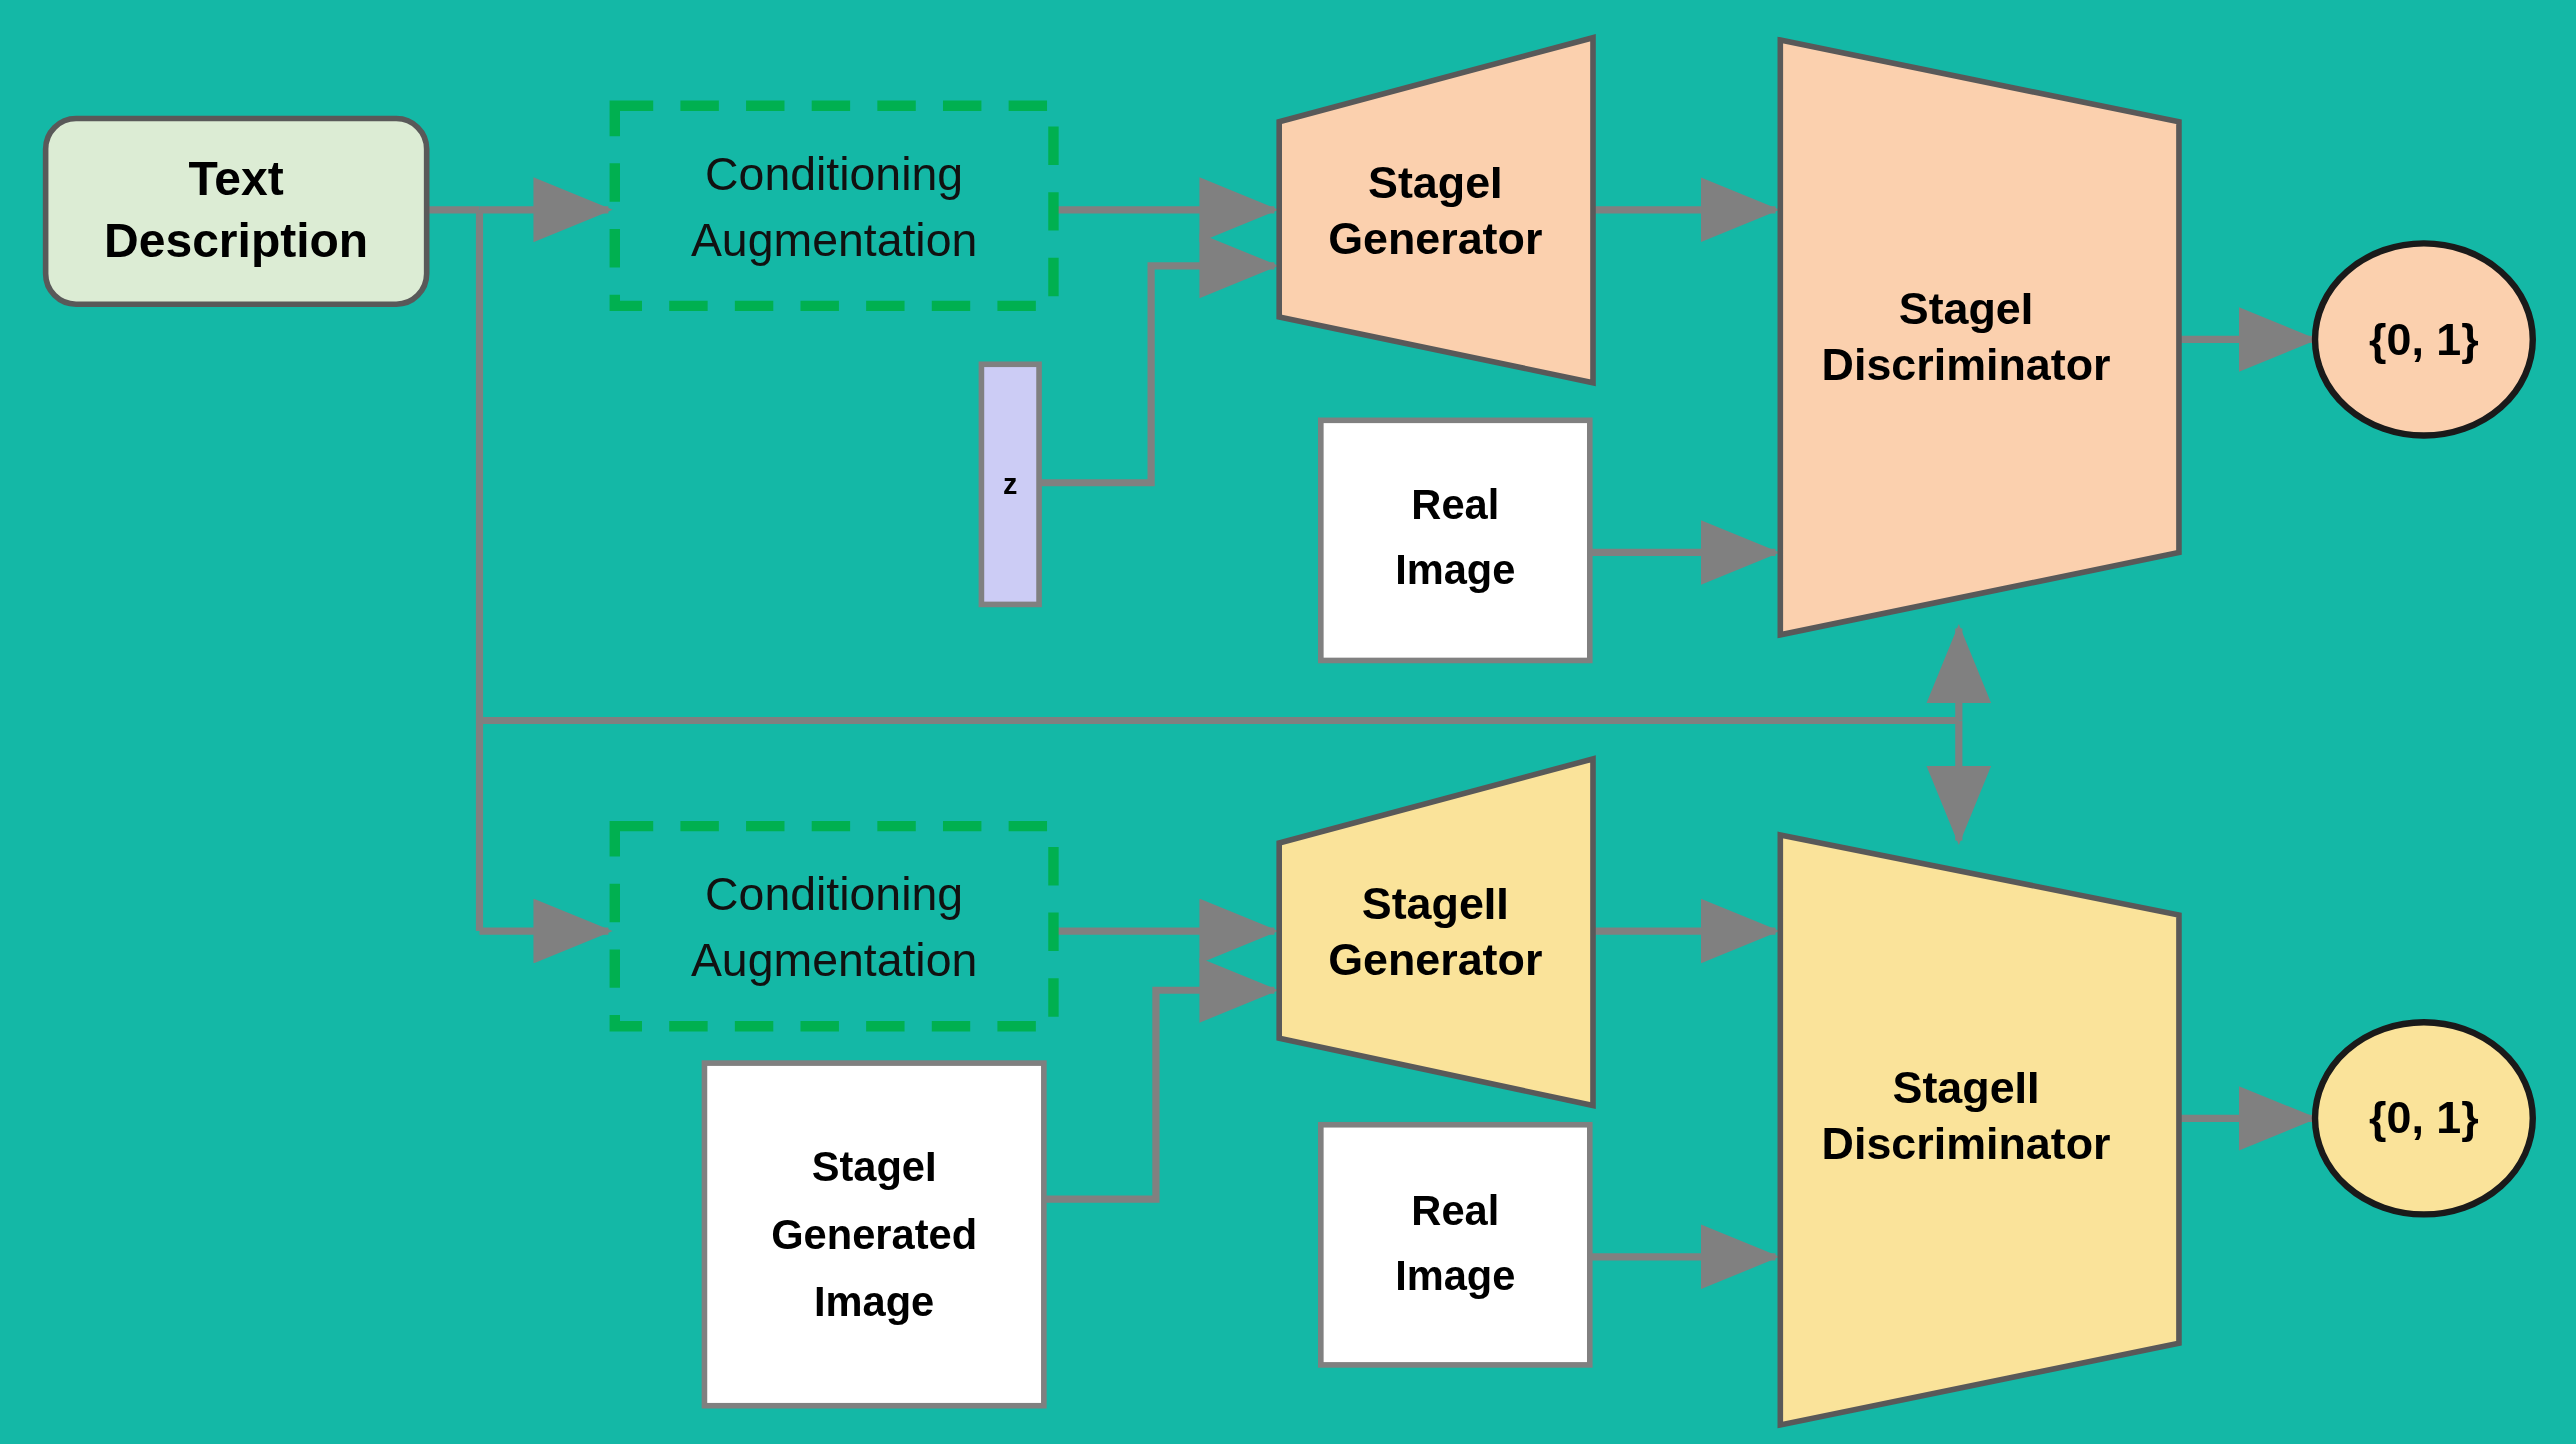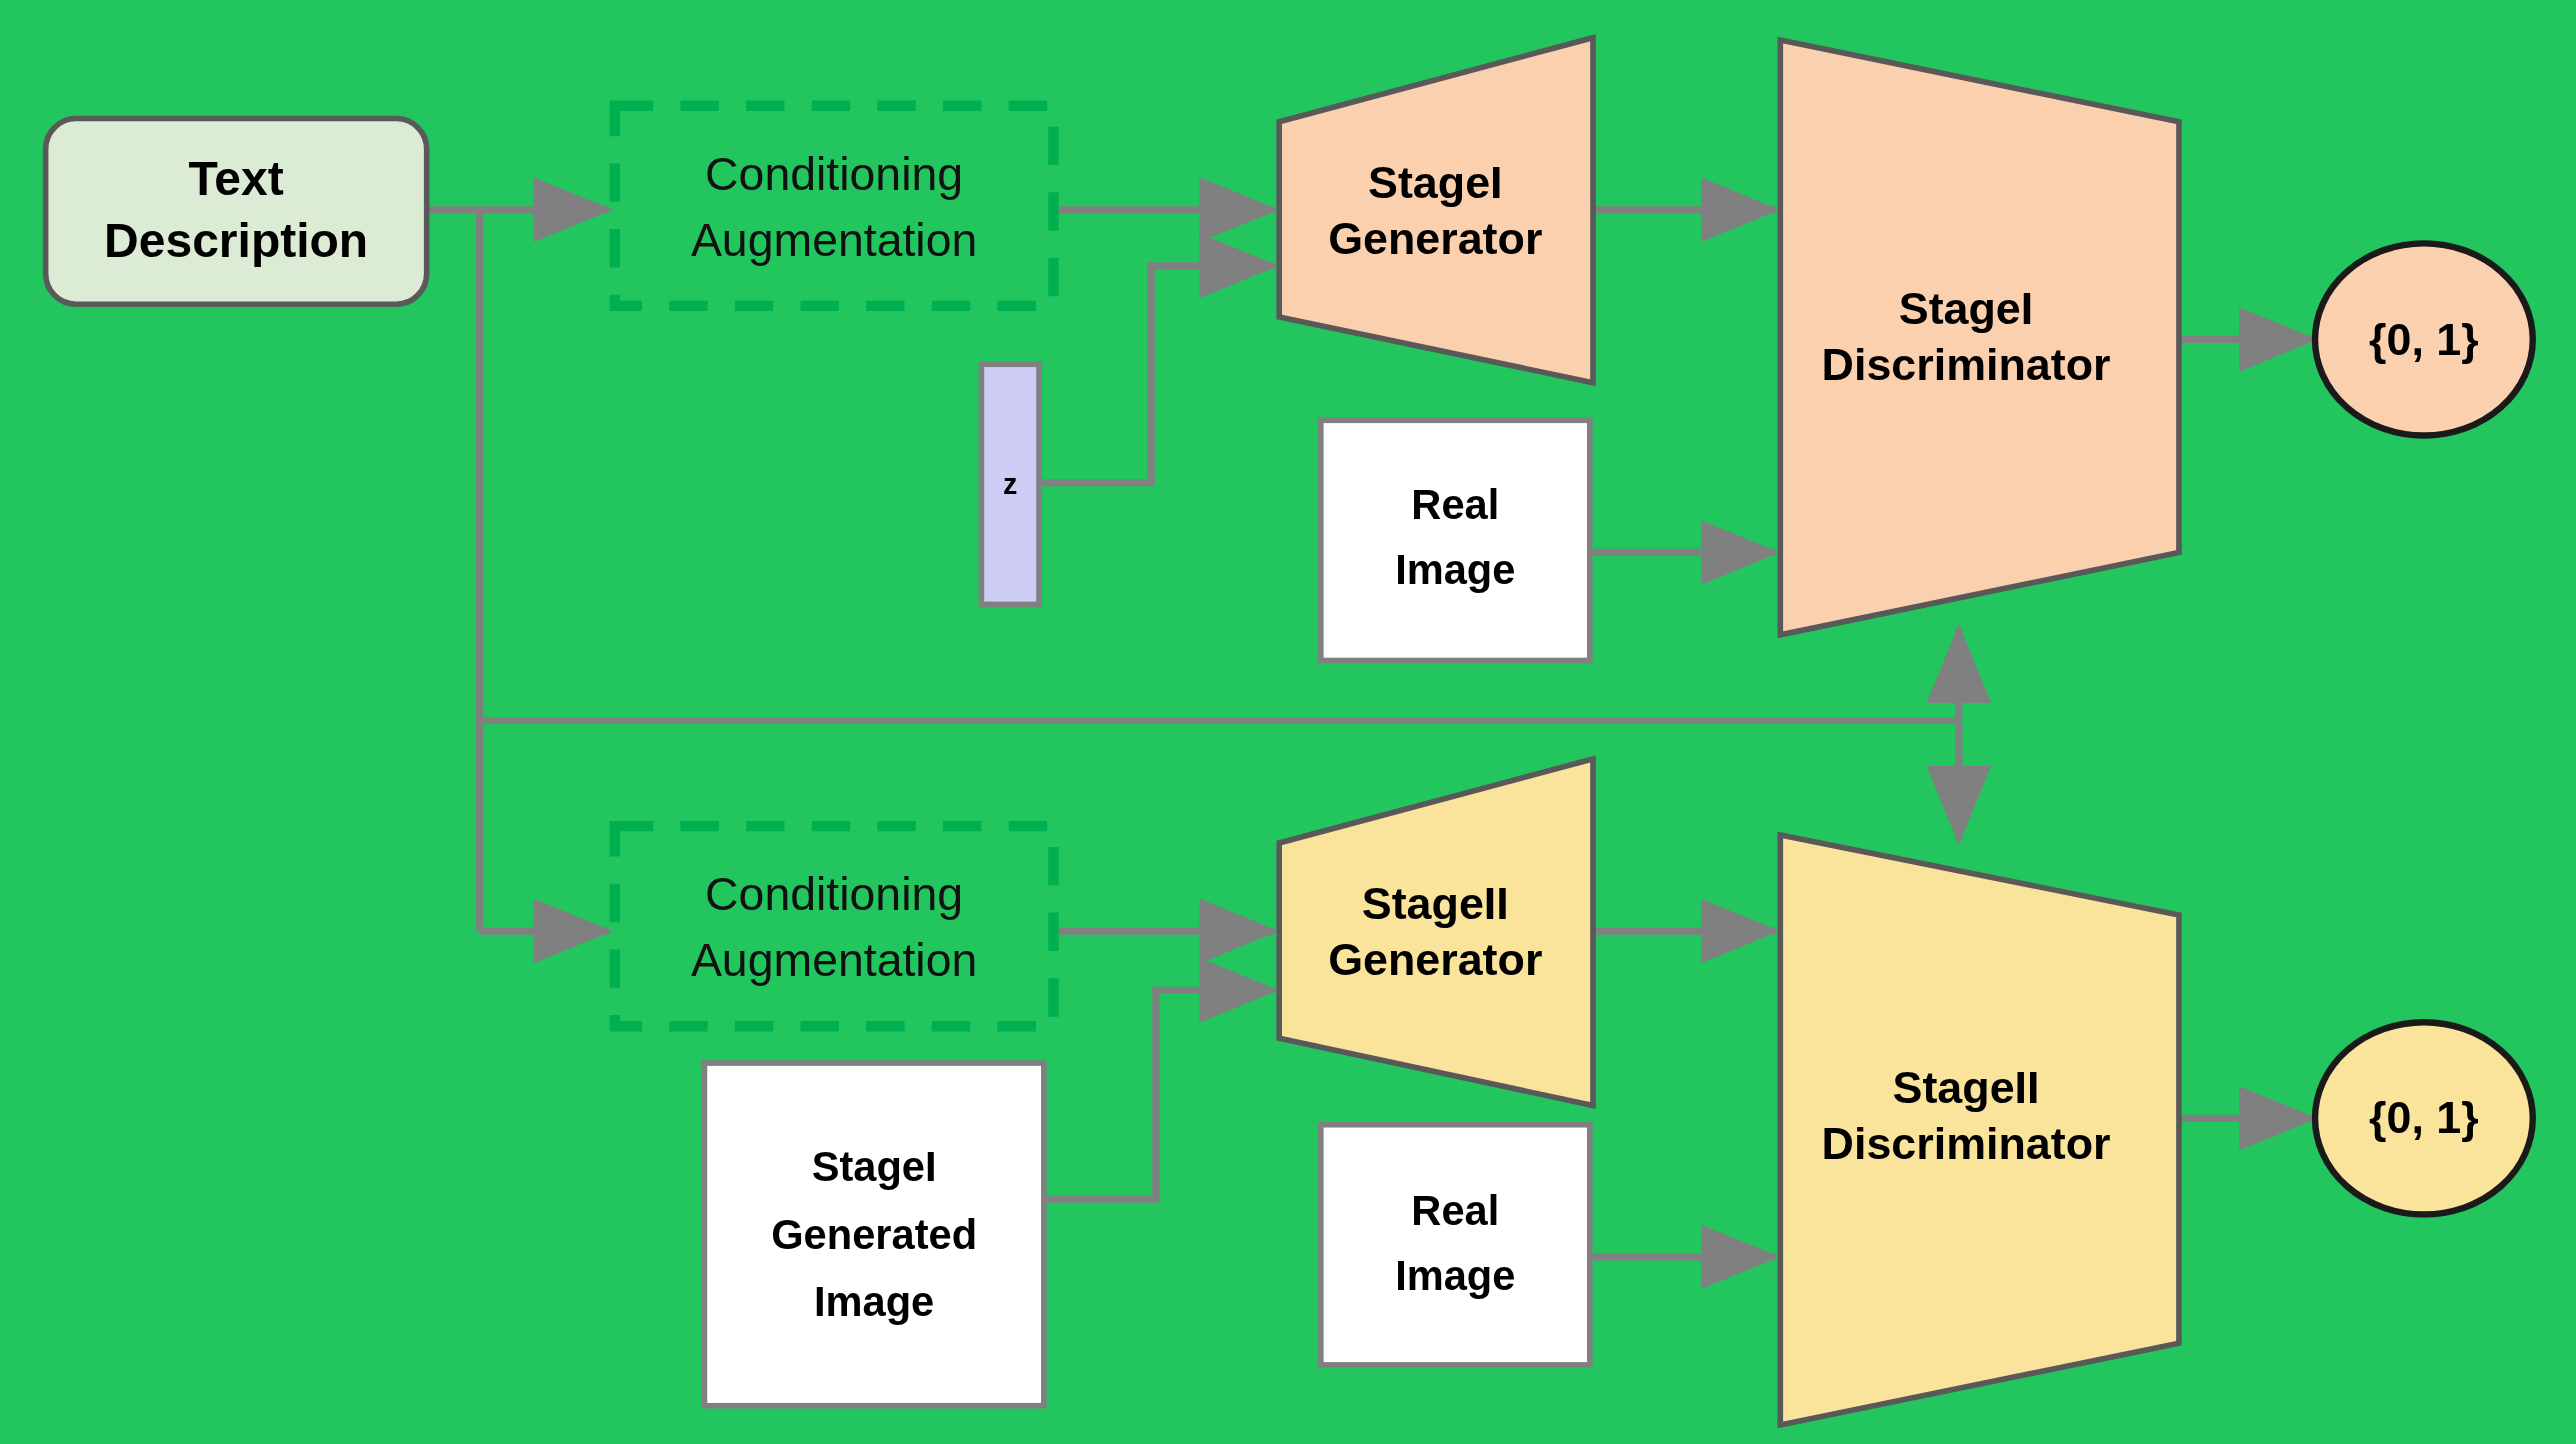--- a/index.html
+++ b/index.html
@@ -4,21 +4,21 @@
 <style>
   html, body {
     margin: 0;
     padding: 0;
     background: #ffffff;
   }
   #stage {
     position: relative;
     width: 2576px;
     height: 1445px;
-    background: #22c55e;
+    background: #14b8a6;
     font-family: "Liberation Sans", sans-serif;
     overflow: hidden;
   }
   svg.layer {
     position: absolute;
     top: 0;
     left: 0;
     width: 2576px;
     height: 1445px;
   }

